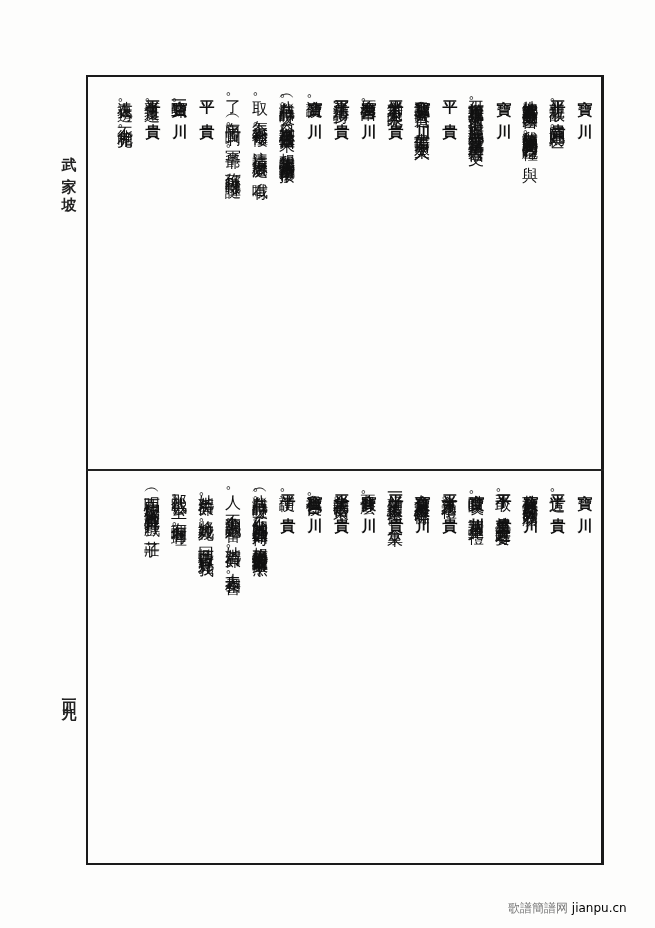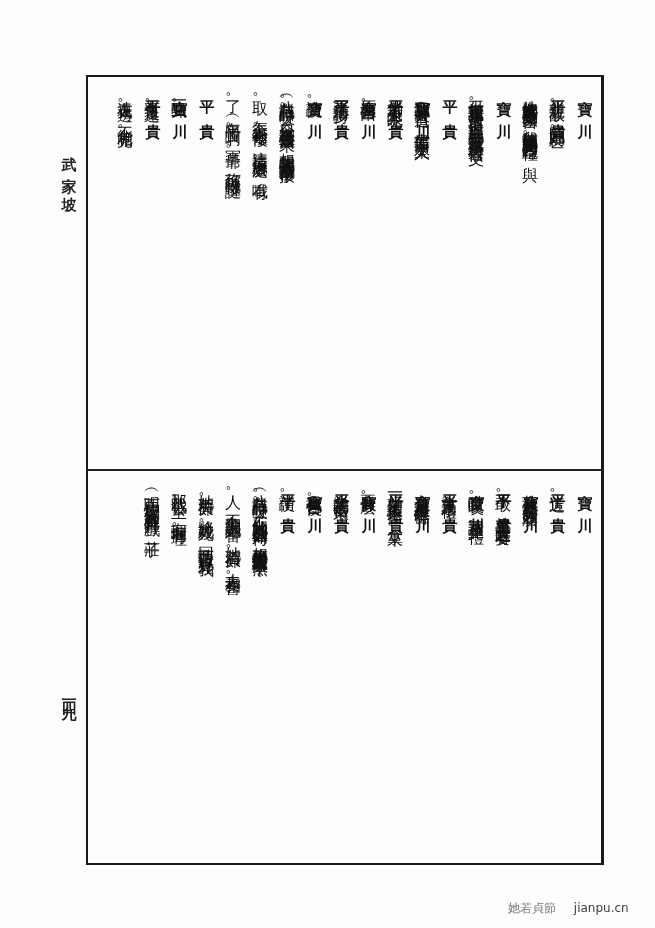--- a/index.html
+++ b/index.html
@@ -16,21 +16,21 @@
   .side.pageno { top: 690px; letter-spacing: 2px; }
   .half { position: absolute; left: 94px; width: 504px; display: flex; flex-direction: row-reverse;
           justify-content: flex-start; }
   .half.top { top: 88px; height: 375px; }
   .half.bottom { top: 482px; height: 378px; }
   .col { writing-mode: vertical-rl; width: 27px; display: flex; flex-direction: column; align-items: flex-start; }
   .speaker { font-size: 15px; font-weight: bold; line-height: 27px; height: 100px; letter-spacing: 24px; }
   .line { font-size: 16px; line-height: 27px; letter-spacing: 2px; }
   .watermark { position: absolute; left: 508px; top: 900px; font-family: "DejaVu Sans", sans-serif;
                font-size: 12px; color: #777; }
-  .watermark .url { color: #404040; margin-left: 14px; }
+  .watermark .url { color: #000000; }
 </style>
 </head>
 <body>
 
 <div class="page">
   <div class="side title">武家坡</div>
   <div class="side pageno">四一九</div>
 
   <div class="frame"></div>
   <div class="divider"></div>
@@ -170,16 +170,16 @@
         <div class="speaker"></div>
         <div class="line">那代戰公主。有理啊有理。</div>
       </div>
       <div class="col">
         <div class="speaker"></div>
         <div class="line">（唱西皮快板）洞賓曾把牡丹戲。莊子</div>
       </div>
     </div>
 
   <div class="watermark">
-    <span>她若貞節</span>
+    <span>歌譜簡譜网</span>
     <span class="url">jianpu.cn</span>
   </div>
 </div>
 
 </body></html>

